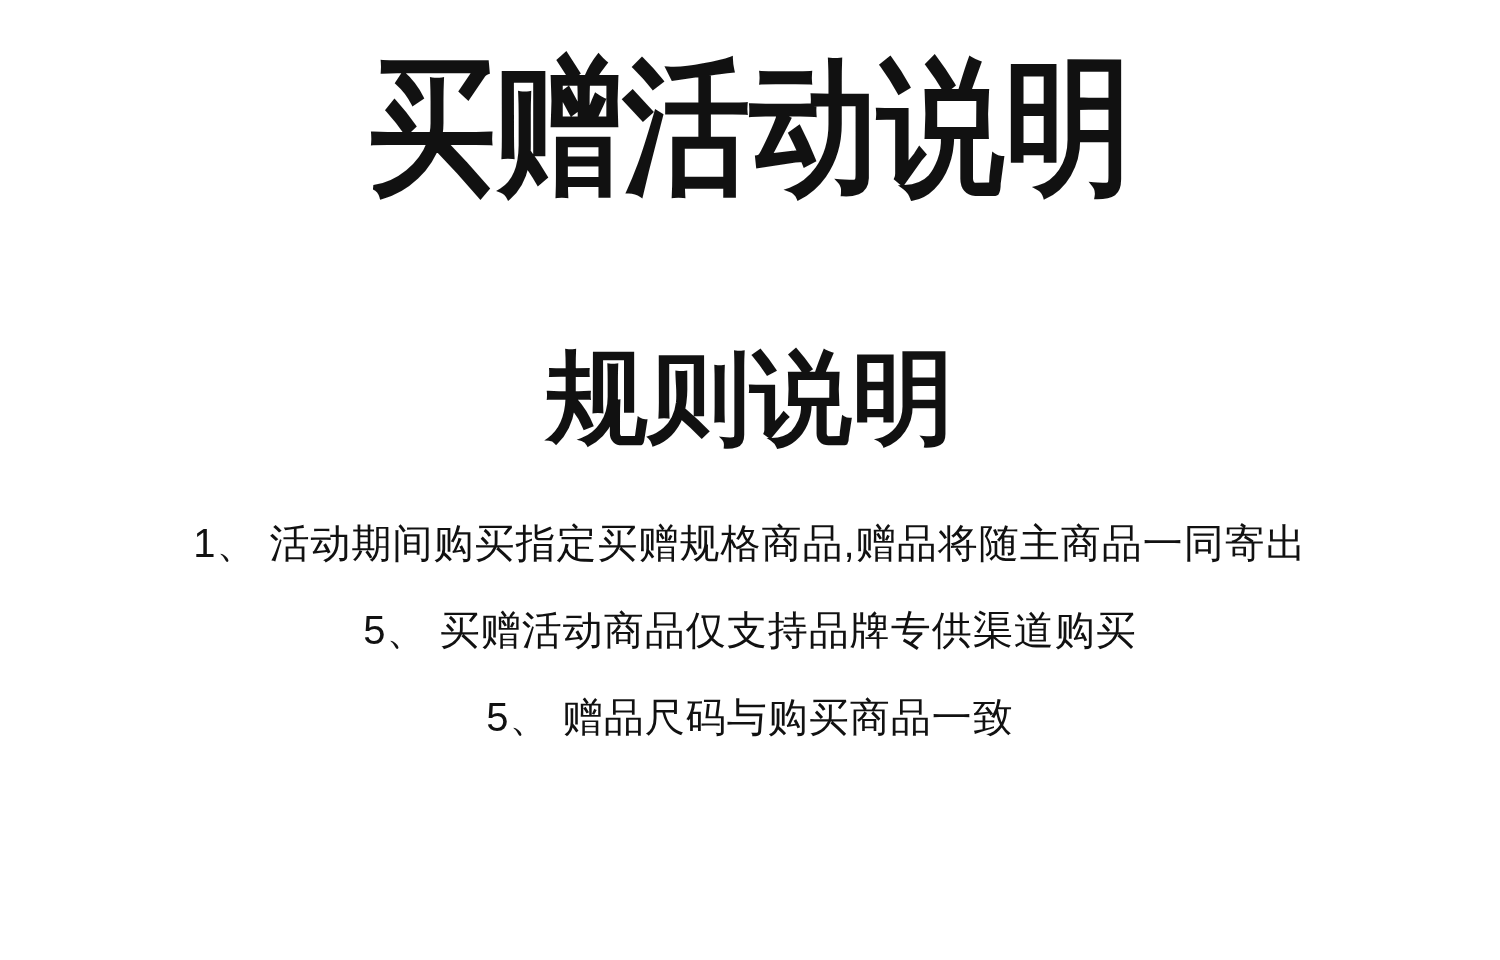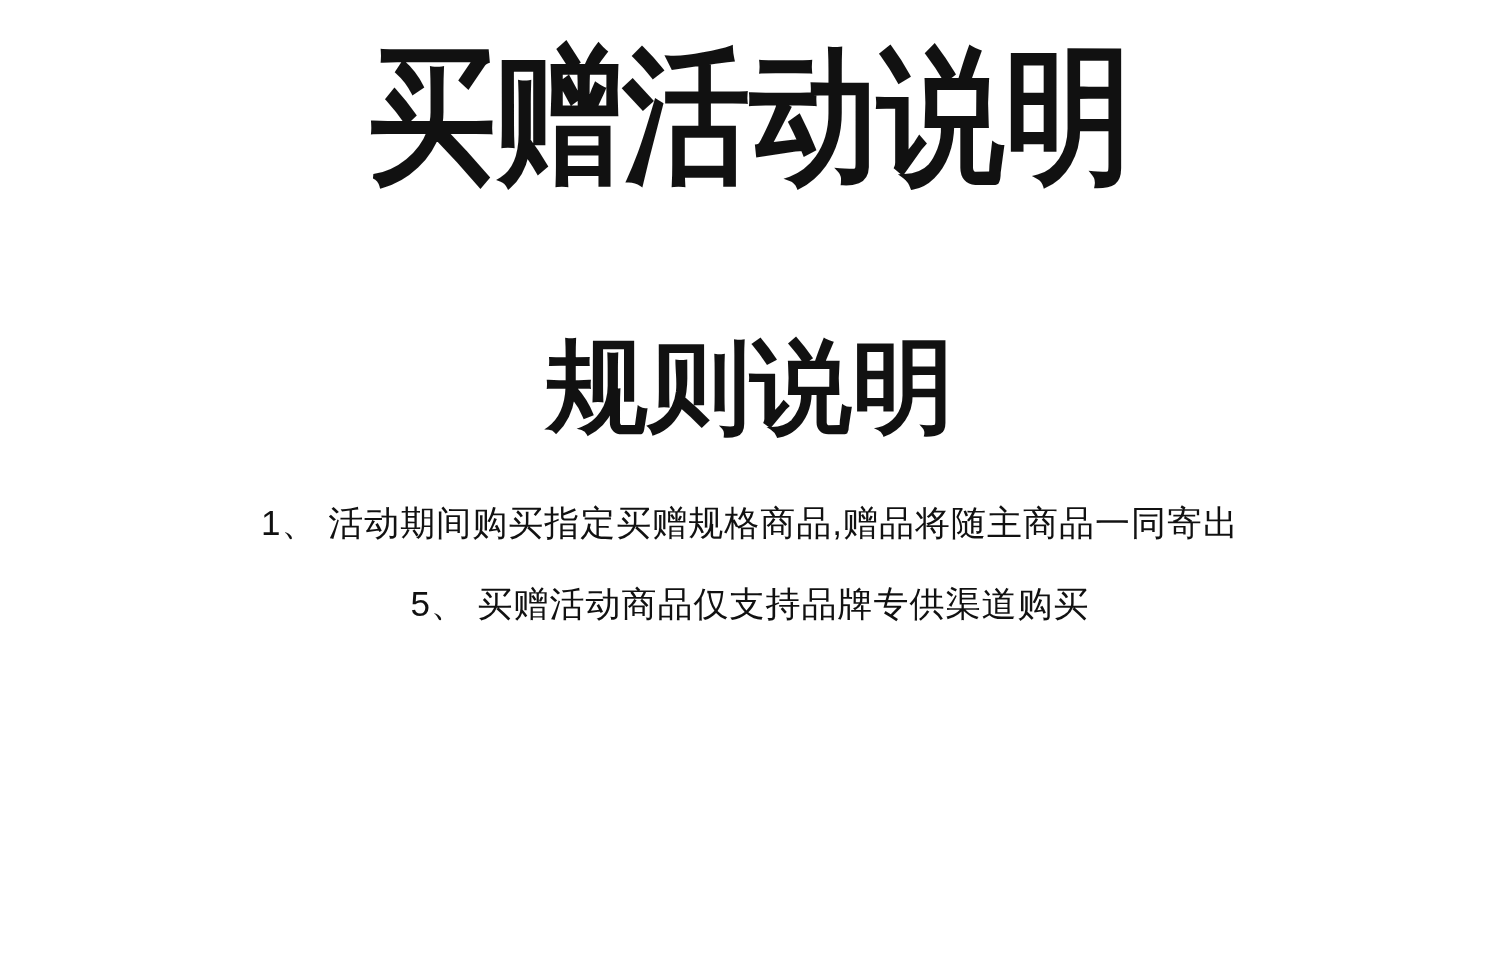--- a/index.html
+++ b/index.html
@@ -11,54 +11,54 @@
     height: 960px;
     background: #ffffff;
     color: #111111;
     font-family: "Liberation Sans", sans-serif;
     overflow: hidden;
   }
   .page {
     width: 100%;
     height: 100%;
     box-sizing: border-box;
-    padding-top: 31px;
+    padding-top: 42px;
     display: flex;
     flex-direction: column;
     align-items: center;
   }
   .title {
     margin: 0;
     font-size: 148px;
     font-weight: 700;
     line-height: 1.15;
     white-space: nowrap;
     letter-spacing: 0;
     transform: scaleX(0.86);
     transform-origin: center top;
     text-align: center;
   }
   .subtitle {
-    margin: 128px 0 2px 0;
+    margin: 128px 0 8px 0;
     font-size: 102px;
     font-weight: 700;
     line-height: 1.15;
     white-space: nowrap;
     text-align: center;
   }
   .rules {
     margin: 0;
     padding: 0;
     display: flex;
     flex-direction: column;
     align-items: center;
   }
   .rule {
     margin: 35px 0 0 0;
-    font-size: 35px;
+    font-size: 40px;
     font-weight: 400;
     line-height: 1.3;
     white-space: nowrap;
     text-align: center;
     letter-spacing: 1px;
   }
   .rule:first-child {
     margin-top: 52px;
   }
 </style>
@@ -67,15 +67,16 @@
 
 <div class="page">
 
   <h1 class="title">买赠活动说明</h1>
 
   <h2 class="subtitle">规则说明</h2>
 
   <div class="rules">
     <p class="rule">1、 活动期间购买指定买赠规格商品,赠品将随主商品一同寄出</p>
     <p class="rule">5、 买赠活动商品仅支持品牌专供渠道购买</p>
+    <p class="rule">5、 赠品尺码与购买商品一致</p>
   </div>
 
 </div>
 
 </body></html>

